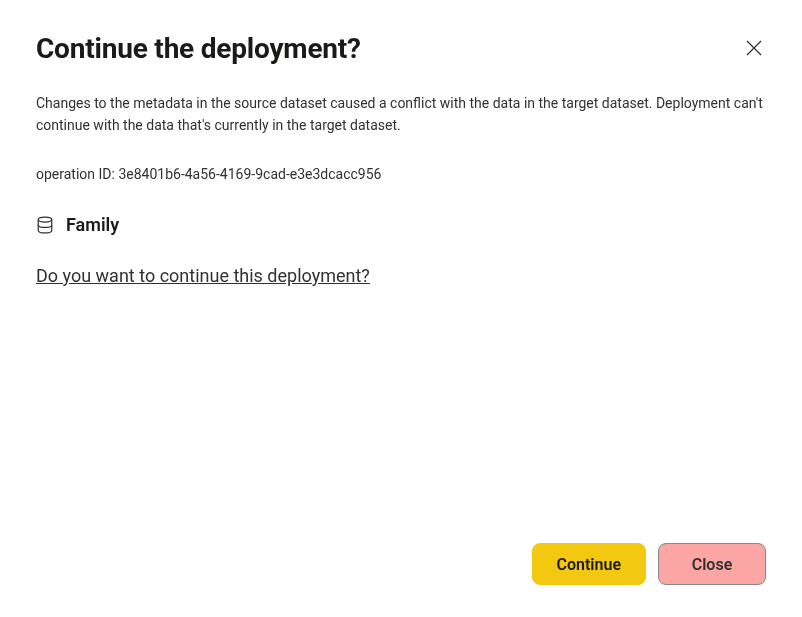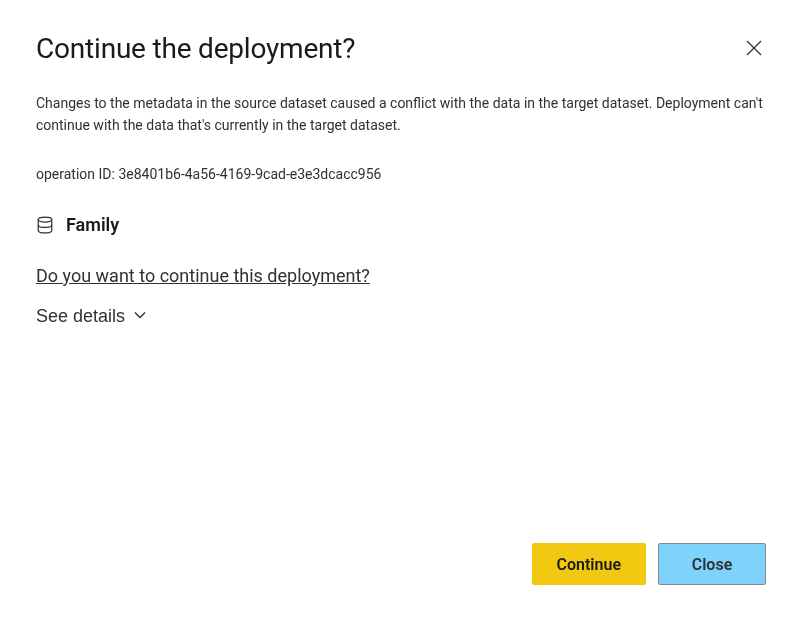--- a/index.html
+++ b/index.html
@@ -23,21 +23,21 @@
       flex-direction: column;
     }
     .header-row {
       display: flex;
       justify-content: space-between;
       align-items: flex-start;
       margin-bottom: 28px;
     }
     .dialog-title {
       font-size: 28px;
-      font-weight: 400;
+      font-weight: 700;
       color: #1b1a19;
       letter-spacing: -0.2px;
     }
     .close-btn {
       background: none;
       border: none;
       cursor: pointer;
       padding: 4px;
       display: flex;
       align-items: center;
@@ -113,32 +113,32 @@
       margin-top: 20px;
     }
     .btn {
       font-family: inherit;
       font-size: 16px;
       font-weight: 600;
       padding: 10px 24px;
       min-width: 108px;
       height: 42px;
       cursor: pointer;
-      border-radius: 2px;
+      border-radius: 8px;
       display: inline-flex;
       align-items: center;
       justify-content: center;
     }
     .btn-primary {
       background: #f2c811;
       border: 1px solid #f2c811;
       color: #1b1a19;
     }
     .btn-secondary {
-      background: #7dd3fc;
+      background: #fca5a5;
       border: 1px solid #8a8886;
       color: #323130;
     }
   </style>
 </head>
 <body>
 
 <div class="dialog">
   <div class="header-row">
     <h1 class="dialog-title">Continue the deployment?</h1>
@@ -163,28 +163,20 @@
         <ellipse cx="8" cy="3.2" rx="6" ry="2.2"></ellipse>
         <path d="M2 3.2 V8 C2 9.2 4.7 10.2 8 10.2 C11.3 10.2 14 9.2 14 8 V3.2"></path>
         <path d="M2 8 V12.8 C2 14 4.7 15 8 15 C11.3 15 14 14 14 12.8 V8"></path>
       </svg>
     </span>
     <span class="dataset-name">Family</span>
   </div>
 
   <div class="question-text">Do you want to continue this deployment?</div>
 
-  <button class="see-details">
-    <span>See details</span>
-    <span>
-      <svg viewBox="0 0 14 14" fill="none" stroke="currentColor" stroke-width="1.4">
-        <polyline points="2,4.5 7,9.5 12,4.5"></polyline>
-      </svg>
-    </span>
-  </button>
 
   <div class="spacer"></div>
 
   <div class="footer">
     <button class="btn btn-primary">Continue</button>
     <button class="btn btn-secondary">Close</button>
   </div>
 </div>
 
 </body></html>

